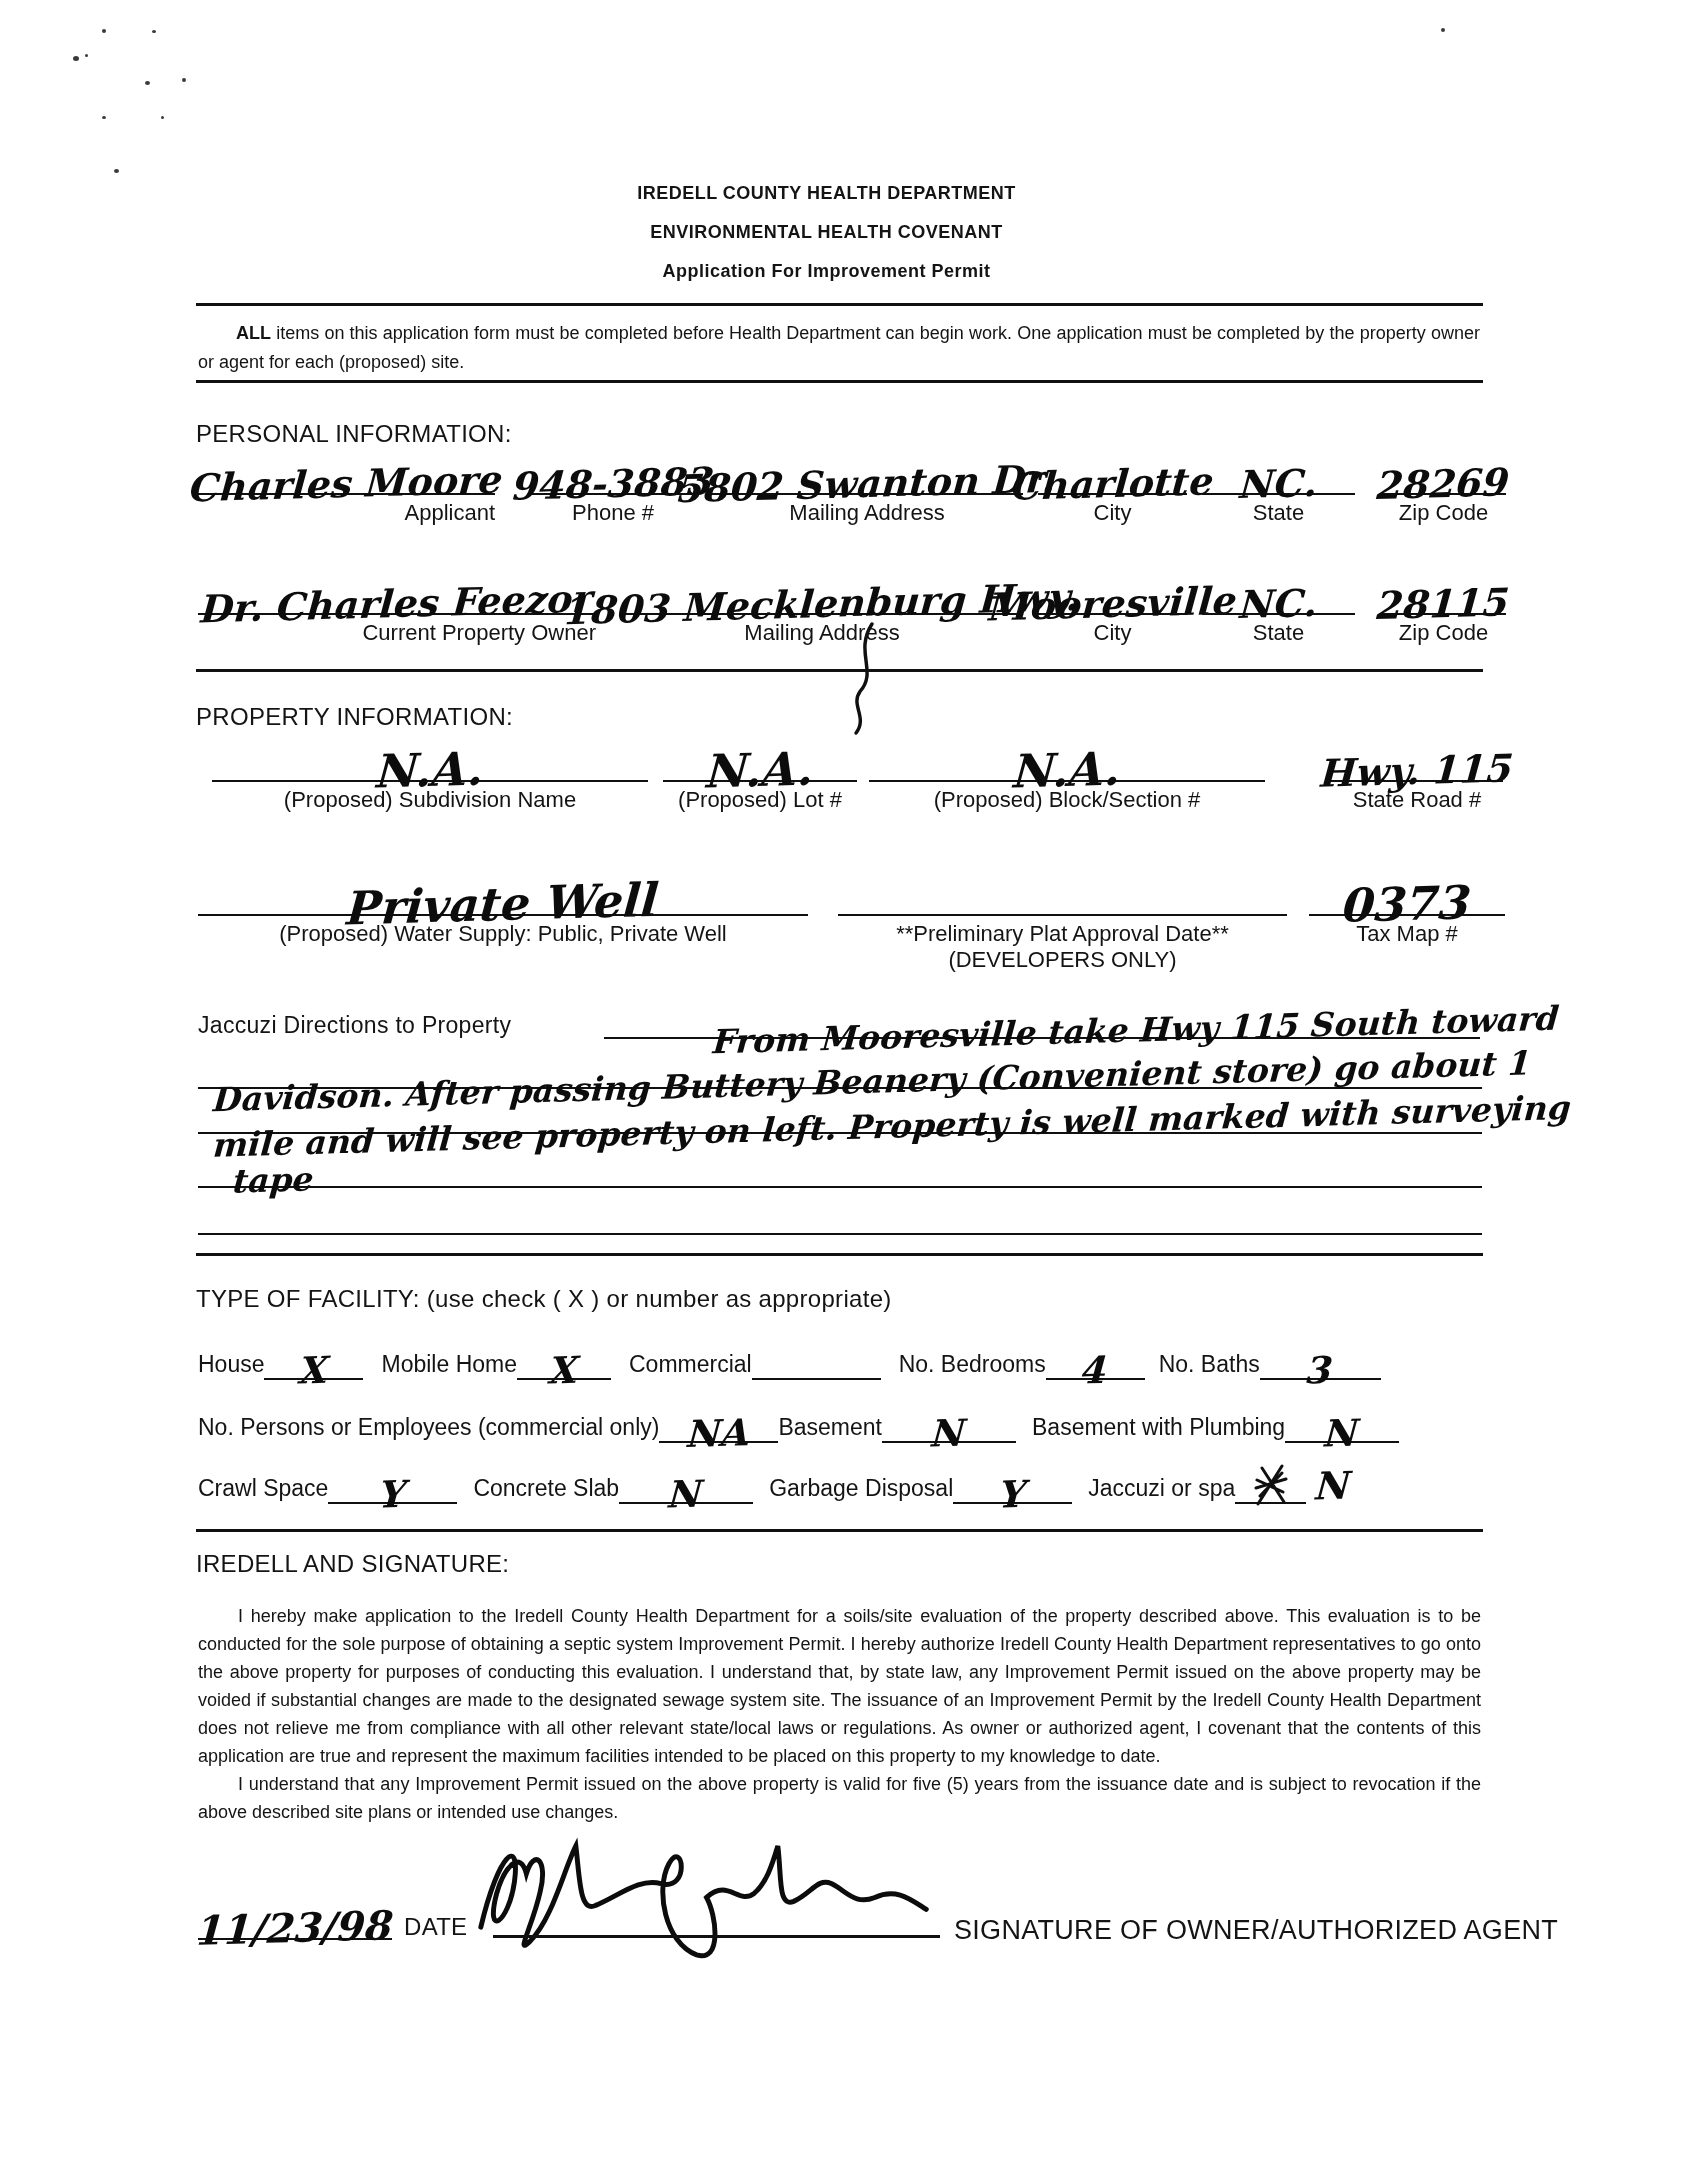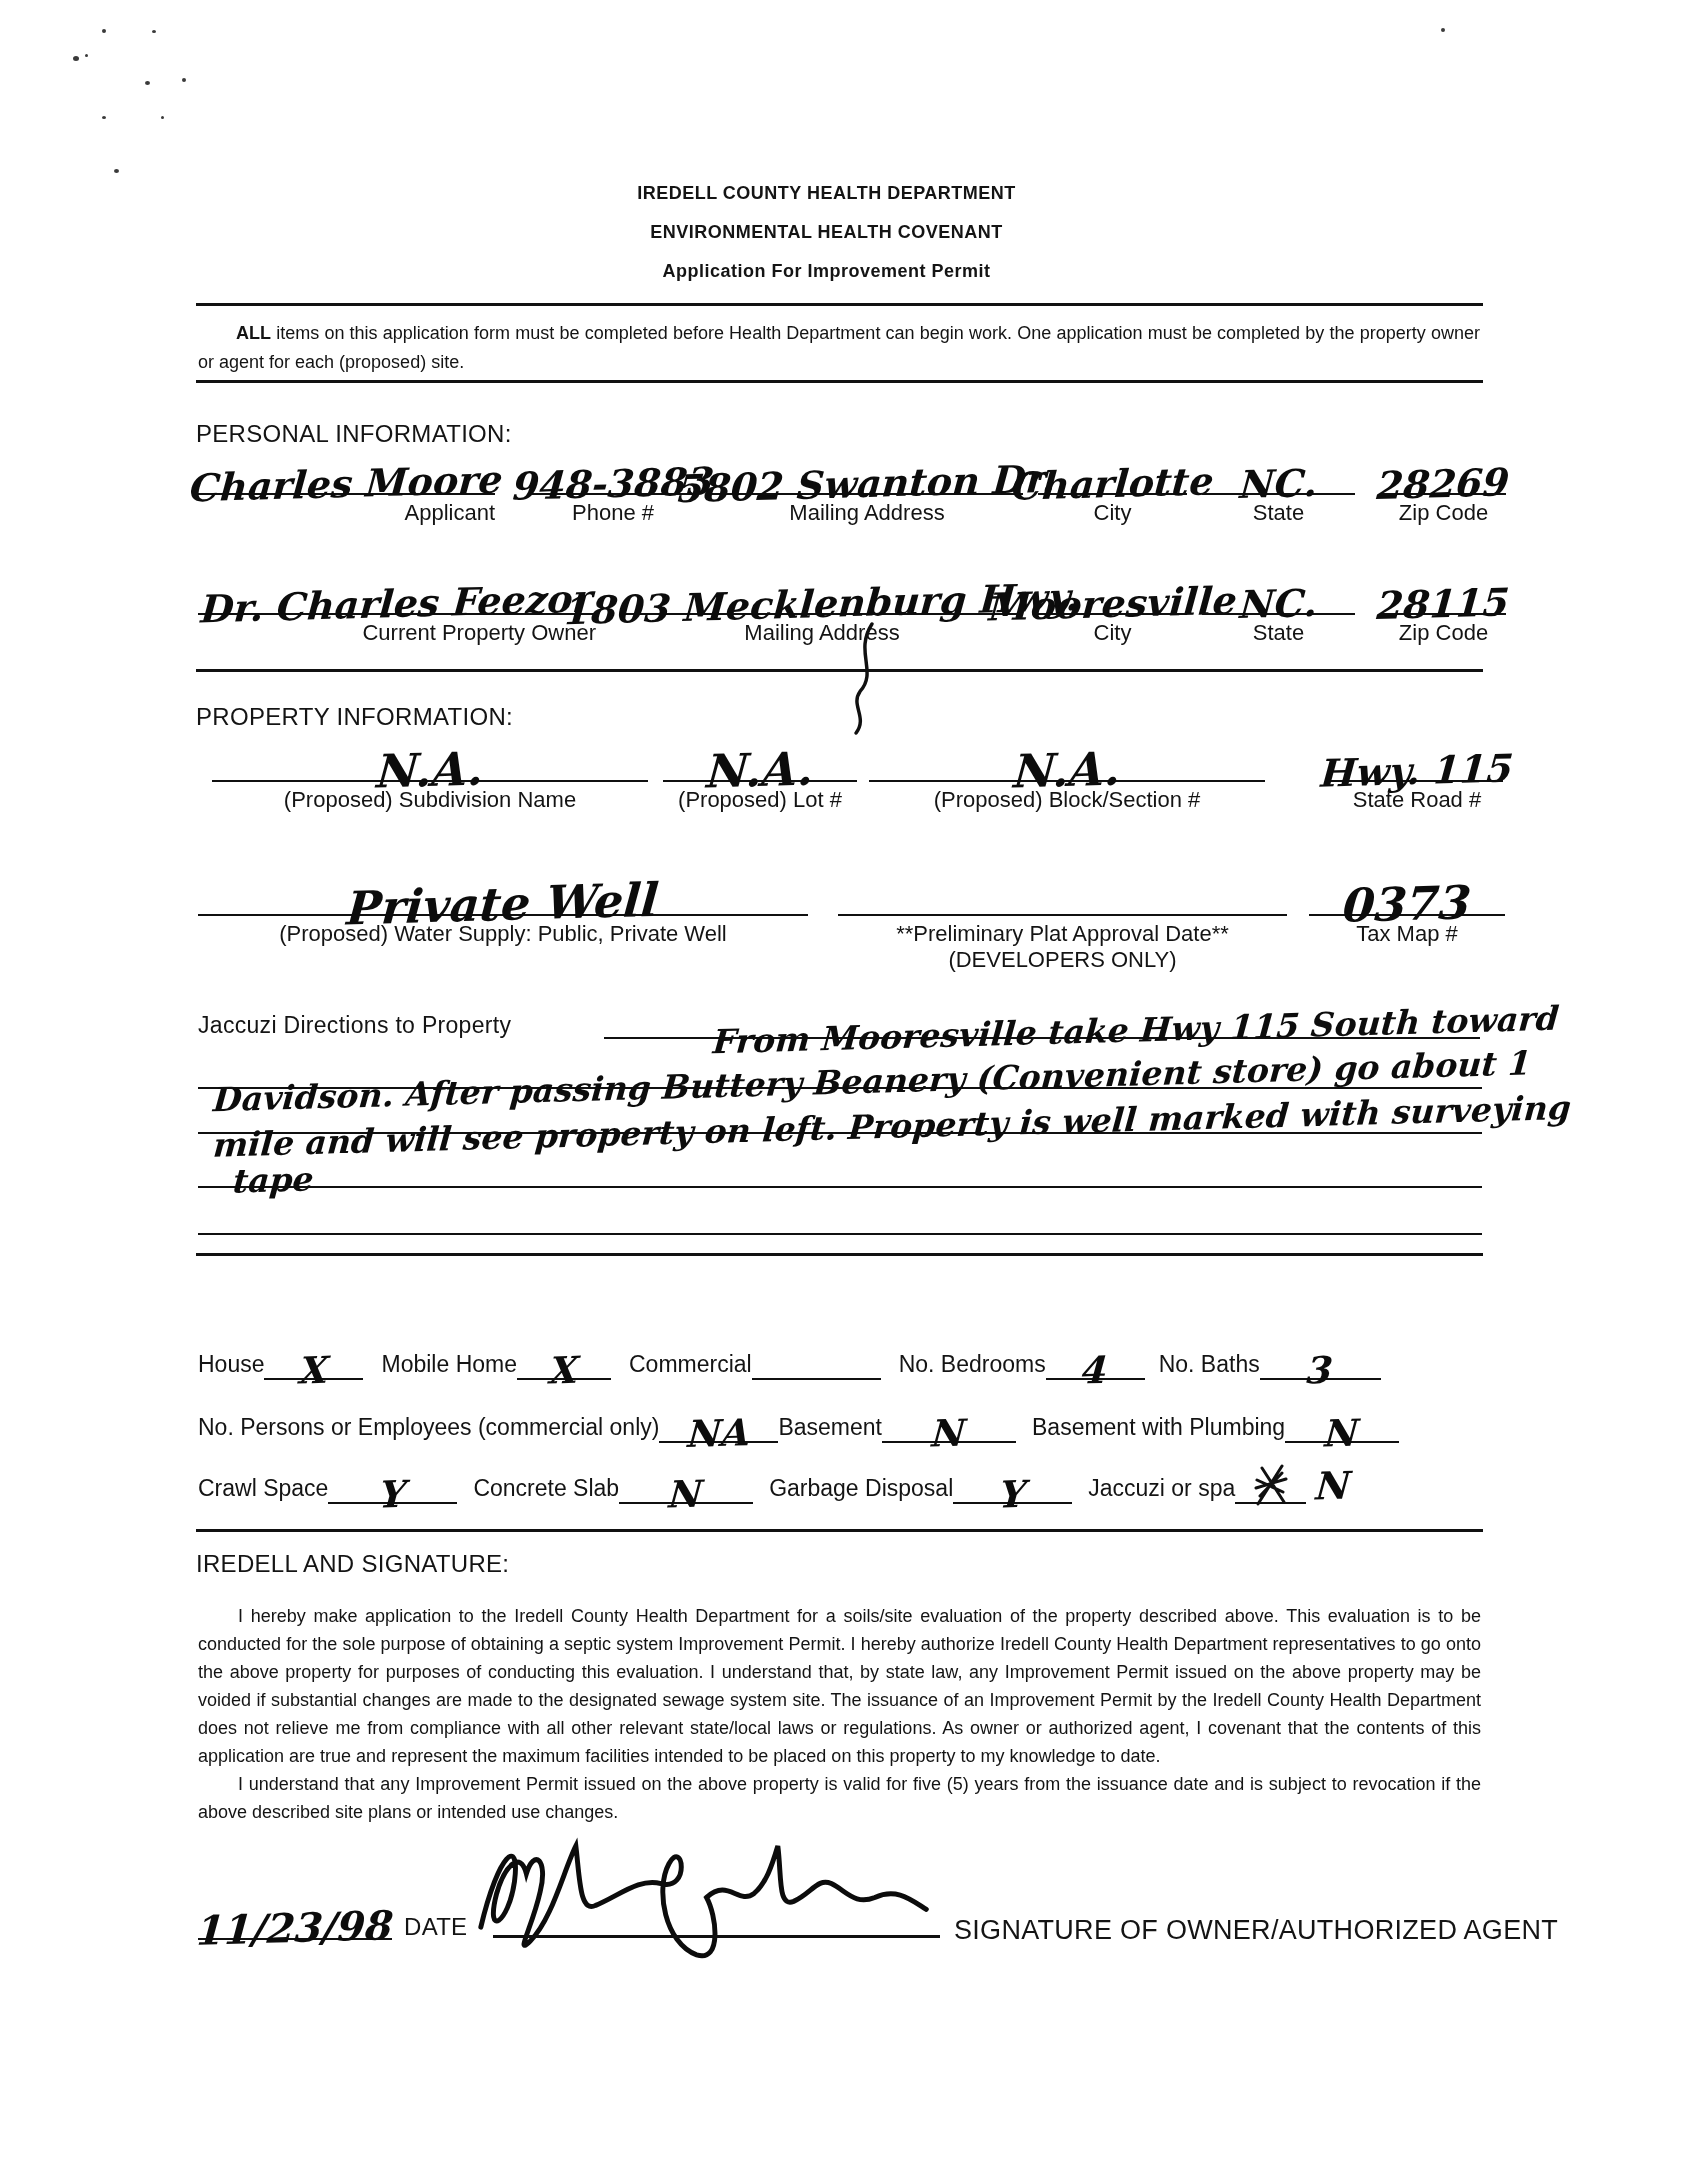--- a/index.html
+++ b/index.html
@@ -206,20 +206,21 @@
   <div class="dirline" style="top:1082px; left:198px; width:1284px; height:50px;">
     <span class="hw" style="padding-left:15px;">mile and will see property on left.  Property is well marked with surveying</span>
   </div>
   <div class="dirline" style="top:1136px; left:198px; width:1284px; height:50px;">
     <span class="hw" style="padding-left:35px;">tape</span>
   </div>
   <div class="dirline" style="top:1183px; left:198px; width:1284px; height:50px;"></div>
 
   <div class="sep" style="top:1253px;"></div>
 
+  <div class="sec-title" style="top:1285px; left:196px;">TYPE OF FACILITY: (use check ( X ) or number as appropriate)</div>
 
   <div class="facrow" style="top:1323px; height:57px;">
     <span class="lbl-inline">House</span>
     <div class="blank" style="width:99px;">
         <span class="hw">X</span>
       </div>
     <span class="lbl-inline gap">Mobile Home</span>
     <div class="blank" style="width:94px;">
         <span class="hw">X</span>
       </div>

